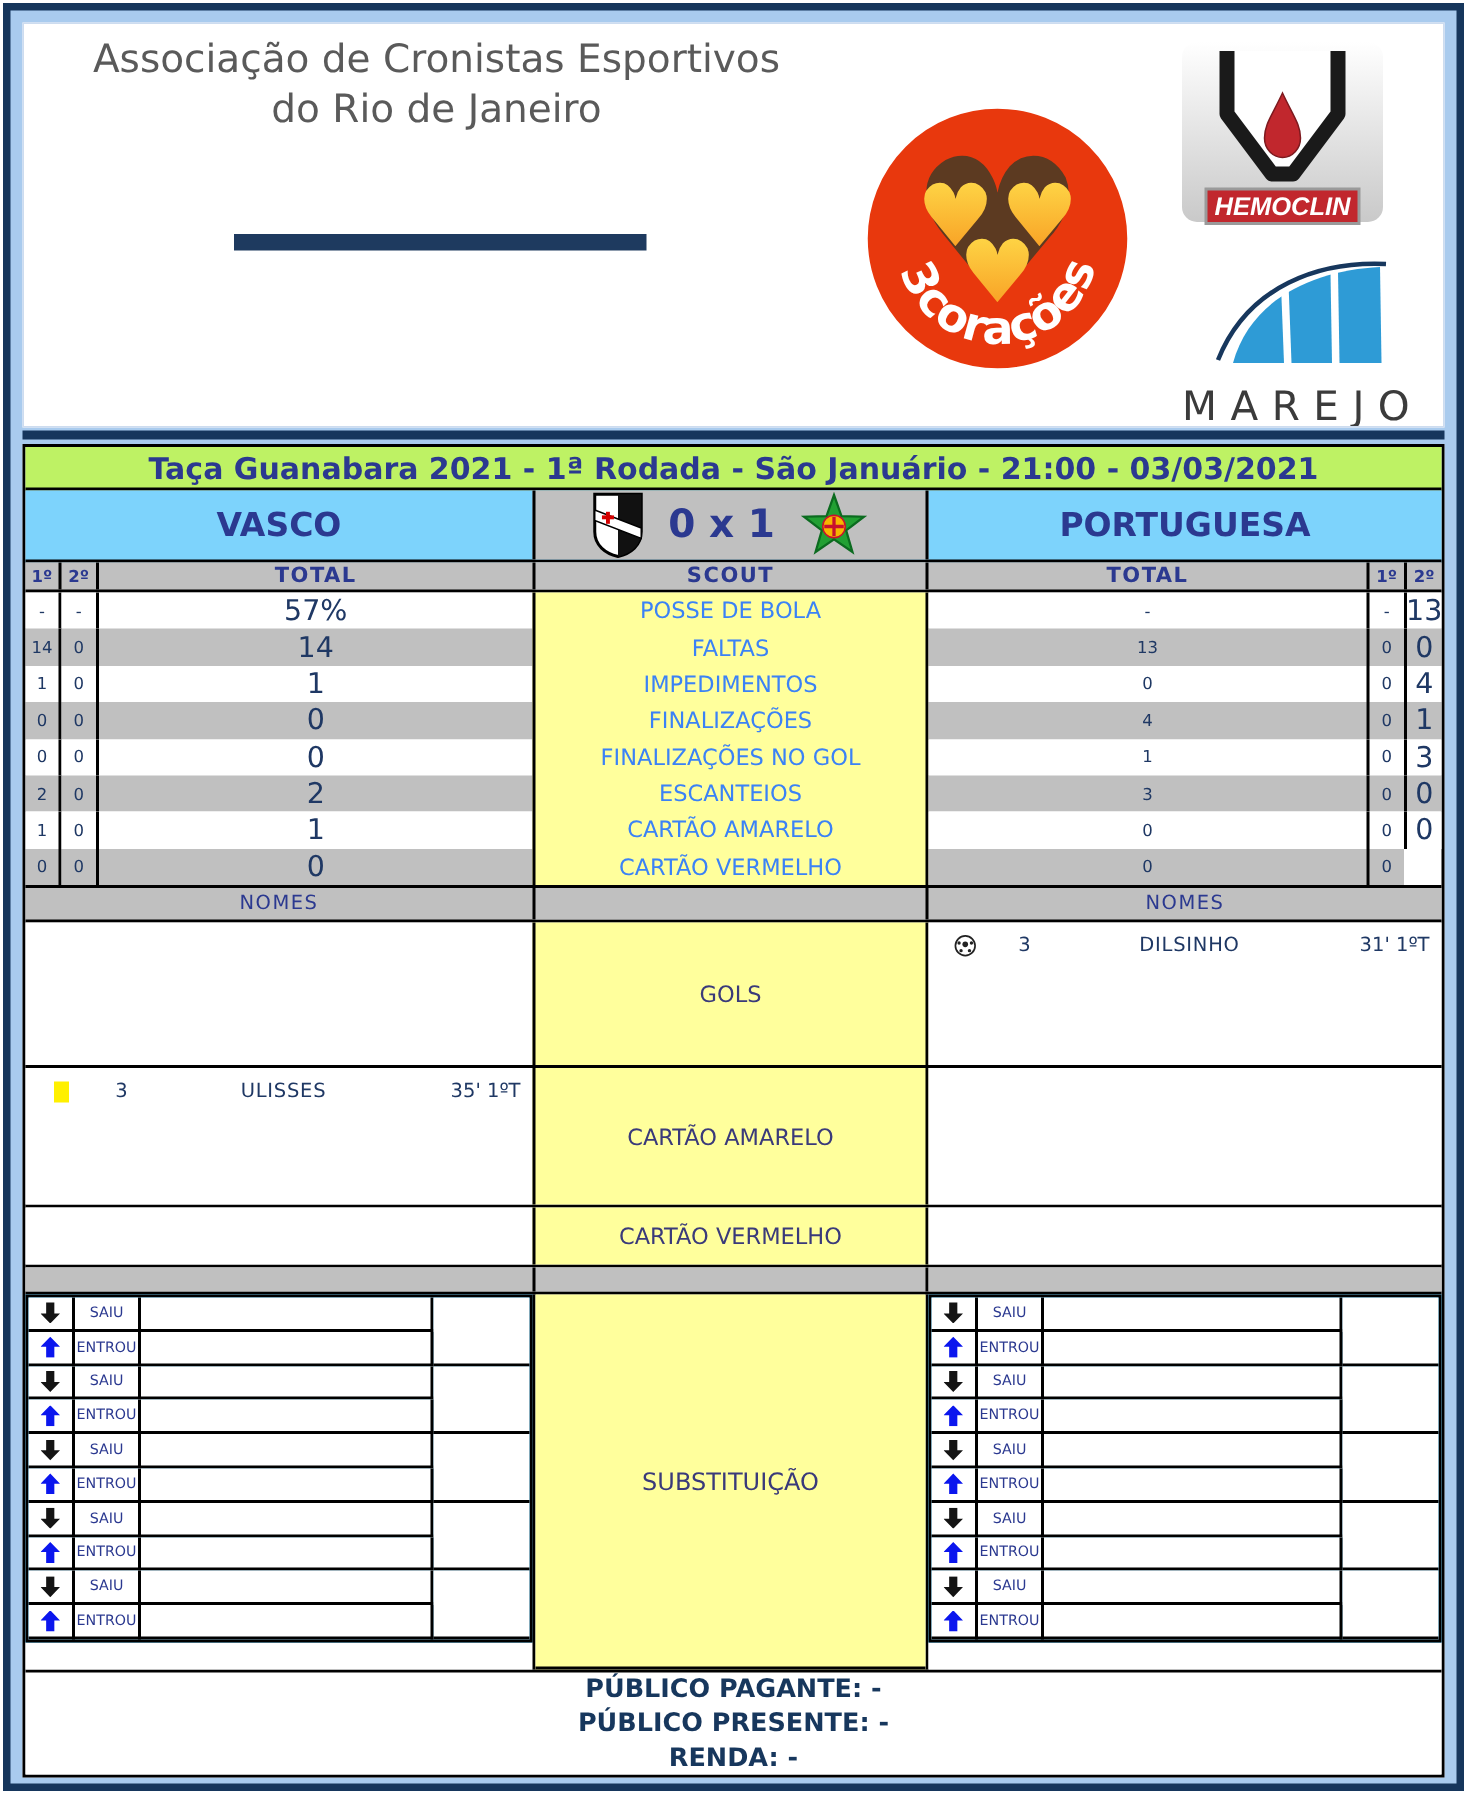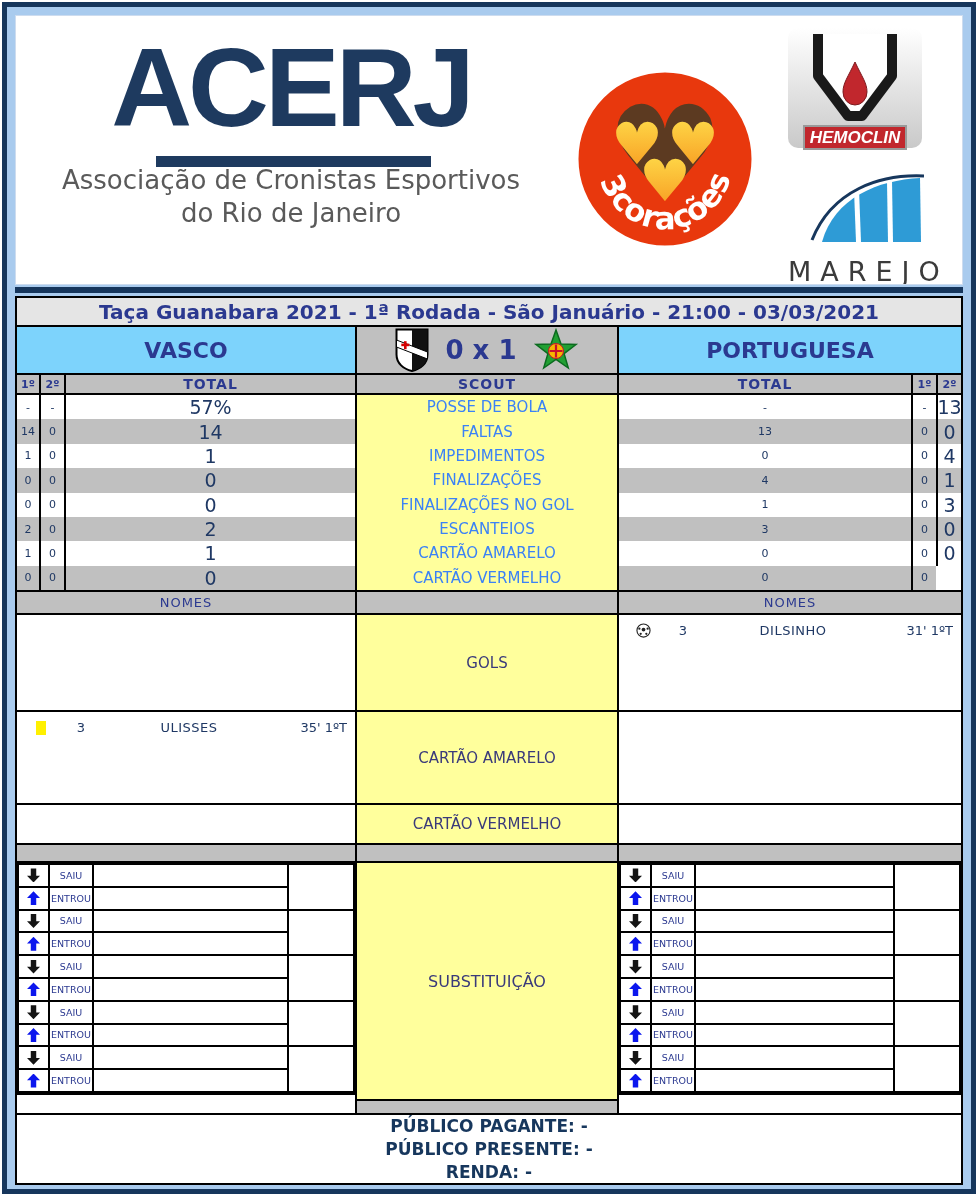--- a/index.html
+++ b/index.html
@@ -14,21 +14,21 @@
               color:#1E3A5F;letter-spacing:-4px}
   .acerj-bar{position:absolute;left:130px;top:138px;width:275px;height:11px;background:#1E3A5F}
   .acerj-sub{margin-top:6px;font-size:26px;line-height:1.25;color:#5A5A5A}
   .coracoes{position:absolute;left:558px;top:52px;width:182px;height:182px}
   .hemoclin{position:absolute;left:768px;top:10px;width:142px;height:140px}
   .marejo{position:absolute;left:772px;top:152px;width:155px;height:118px;text-align:center}
   .marejo-word{font-size:27px;letter-spacing:9px;color:#3B3B3B;margin-top:2px}
   .sep{height:6px;background:#16365C;margin-top:2px}
   
   .main{width:100%;background:#fff;border:2px solid #000;margin-top:3px}
-  .title-bar{height:29px;background:#e5e5e5;border-bottom:2px solid #000;display:flex;align-items:center;
+  .title-bar{height:29px;background:#bef264;border-bottom:2px solid #000;display:flex;align-items:center;
              justify-content:center;font-weight:bold;font-size:20px;color:#2B3990}
   .band3{display:grid;grid-template-columns:338px 264px 1fr}
   .mid{border-left:2px solid #000;border-right:2px solid #000}
   .gray{background:#C0C0C0}
   .yellow{background:#FFFF9C}
   
   .teams{height:48px;border-bottom:2px solid #000;background:#7dd3fc}
   .tname{display:flex;align-items:center;justify-content:center;font-weight:bold;font-size:22px;color:#2B3990}
   .tmid{display:flex;align-items:center;justify-content:center;gap:16px;background:#C0C0C0}
   .score{font-weight:bold;font-size:26px;color:#2B3990}
@@ -78,37 +78,36 @@
   .subwrap{background:#fff}
   .subtable{height:232px;display:grid;grid-template-columns:31px 44px 1fr 64px;
             grid-template-rows:repeat(10,1fr);border:2px solid #000;background:#0ea5e9}
   .sa,.sl,.sn,.st{border-right:2px solid #000;border-bottom:2px solid #000;display:flex;
                   align-items:center;justify-content:center;background:#fff}
   .st{grid-column:4;grid-row:span 2;border-right:none}
   .sl{font-size:9.5px;color:#2B3990}
   .ar{display:inline-block;width:13px;height:14px}
   .dn{background:#141414;clip-path:polygon(29% 0,71% 0,71% 52%,100% 52%,50% 100%,0 52%,29% 52%)}
   .up{background:#0B16EE;clip-path:polygon(50% 0,100% 48%,71% 48%,71% 100%,29% 100%,29% 48%,0 48%)}
-  .ymid{display:flex;flex-direction:column;height:100%}
+  .ymid{display:flex;flex-direction:row;height:100%}
   .ysub{flex:1;border-bottom:2px solid #000;display:flex;align-items:center;justify-content:center;
         font-size:16px;color:#3A3A7A}
   .gfoot{height:12px;background:#C0C0C0}
   
   .footer{height:70px;border-top:2px solid #000;background:#fff;display:flex;flex-direction:column;
           align-items:center;justify-content:center;gap:3px}
   .fline{font-weight:bold;font-size:17px;color:#17375D}
 </style>
 </head>
 <body>
 
 <div class="frame">
 
   <div class="logo-panel">
     <div class="acerj">
-      <div class="acerj-word">ACERJ</div>
       <div class="acerj-bar"></div>
       <div class="acerj-sub">
         <div>Associação de Cronistas Esportivos</div>
         <div>do Rio de Janeiro</div>
       </div>
     </div>
 
     <div class="coracoes">
       <svg width="182" height="182" viewBox="0 0 182 182">
         <defs>

